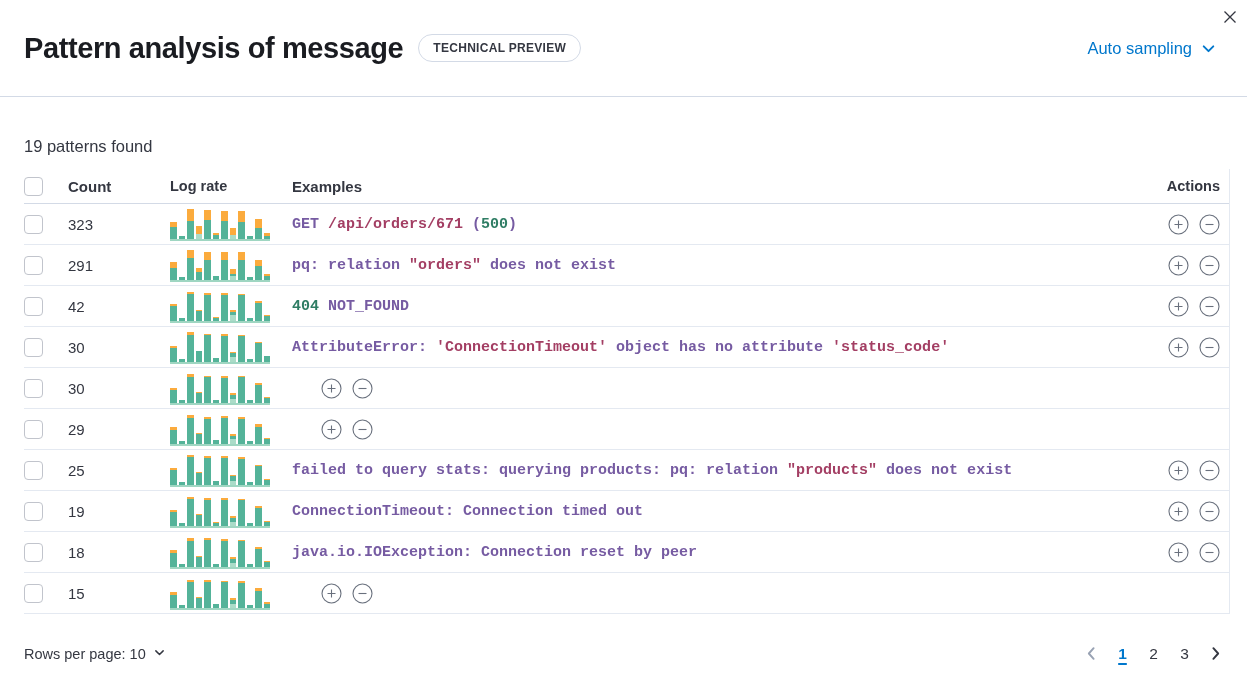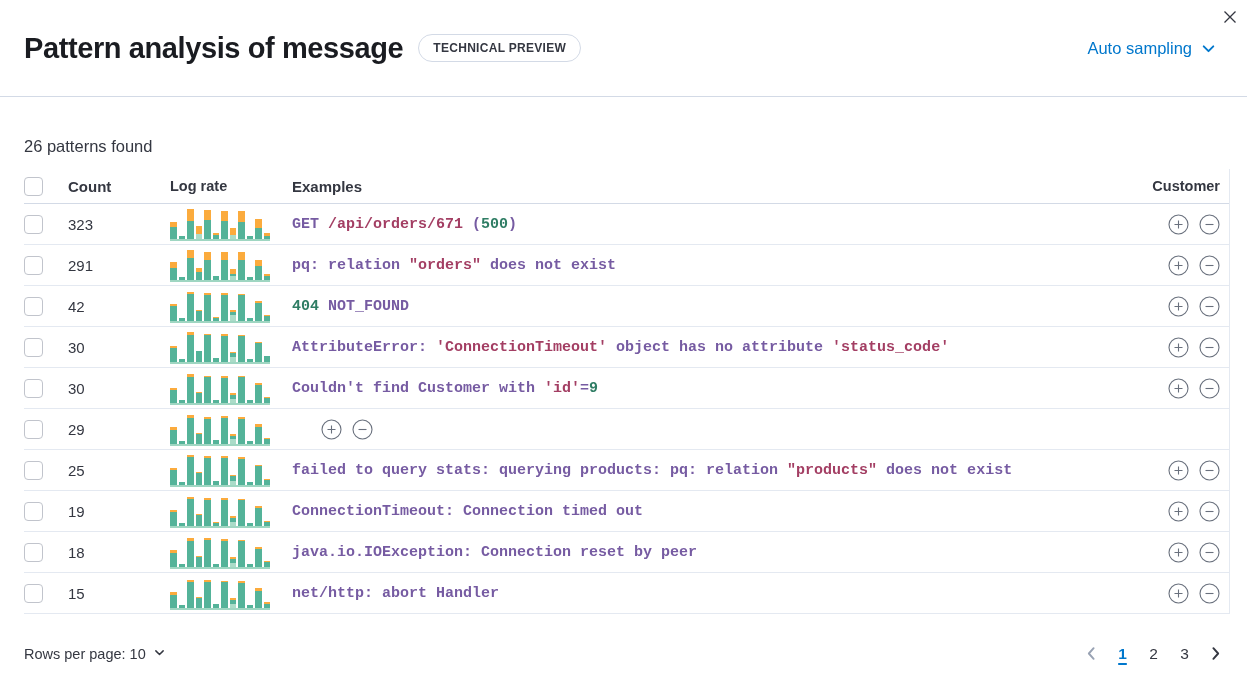--- a/index.html
+++ b/index.html
@@ -98,31 +98,31 @@
     </div>
     <button class="sampling">
       <span>Auto sampling</span>
       <svg width="17" height="17" viewBox="0 0 16 16">
         <path d="M3.5 6 L8 10.5 L12.5 6" stroke="currentColor" stroke-width="1.8" fill="none" stroke-linecap="round" stroke-linejoin="round"></path>
       </svg>
     </button>
   </div>
 
   <div class="flyout-body">
-    <div class="patterns-found">26 patterns found</div>
+    <div class="patterns-found">19 patterns found</div>
 
     <div class="table">
       <div class="thead">
         <div class="cell c-cb">
           <div class="checkbox"></div>
         </div>
         <div class="cell c-count th">Count</div>
         <div class="cell c-rate th">Log rate</div>
         <div class="cell c-ex th" style="font-family:'Liberation Sans',sans-serif;font-weight:700;">Examples</div>
-        <div class="cell c-act th th-cell">Customer</div>
+        <div class="cell c-act th th-cell">Actions</div>
       </div>
       <div id="tbody">
           <div class="trow">
             <div class="cell c-cb">
               <div class="checkbox"></div>
             </div>
             <div class="cell c-count">323</div>
             <div class="cell c-rate">
               <div class="spark">
                 <div class="bar">
@@ -454,21 +454,20 @@
                 <div class="bar">
                   <div class="seg seg-o" style="height: 6%;"></div>
                   <div class="seg seg-g" style="height: 56%;"></div>
                 </div>
                 <div class="bar">
                   <div class="seg seg-o" style="height: 2%;"></div>
                   <div class="seg seg-g" style="height: 16%;"></div>
                 </div>
               </div>
             </div>
-            <div class="cell c-ex"><span class="tok-p">Couldn't find Customer with </span><span class="tok-r">'id'</span><span class="tok-p">=</span><span class="tok-g">9</span></div>
             <div class="cell c-act">
               <button class="icon-btn">
                 <svg width="21" height="21" viewBox="0 0 21 21">
                   <circle cx="10.5" cy="10.5" r="9.5" stroke="currentColor" stroke-width="1.1" fill="none"></circle>
                   <path d="M10.5 6.5 V14.5 M6.5 10.5 H14.5" stroke="currentColor" stroke-width="1.1"></path>
                 </svg>
               </button>
               <button class="icon-btn">
                 <svg width="21" height="21" viewBox="0 0 21 21">
                   <circle cx="10.5" cy="10.5" r="9.5" stroke="currentColor" stroke-width="1.1" fill="none"></circle>
@@ -813,21 +812,20 @@
                 <div class="bar">
                   <div class="seg seg-o" style="height: 8%;"></div>
                   <div class="seg seg-g" style="height: 54%;"></div>
                 </div>
                 <div class="bar">
                   <div class="seg seg-o" style="height: 4%;"></div>
                   <div class="seg seg-g" style="height: 14%;"></div>
                 </div>
               </div>
             </div>
-            <div class="cell c-ex"><span class="tok-p">net/http: abort Handler</span></div>
             <div class="cell c-act">
               <button class="icon-btn">
                 <svg width="21" height="21" viewBox="0 0 21 21">
                   <circle cx="10.5" cy="10.5" r="9.5" stroke="currentColor" stroke-width="1.1" fill="none"></circle>
                   <path d="M10.5 6.5 V14.5 M6.5 10.5 H14.5" stroke="currentColor" stroke-width="1.1"></path>
                 </svg>
               </button>
               <button class="icon-btn">
                 <svg width="21" height="21" viewBox="0 0 21 21">
                   <circle cx="10.5" cy="10.5" r="9.5" stroke="currentColor" stroke-width="1.1" fill="none"></circle>

